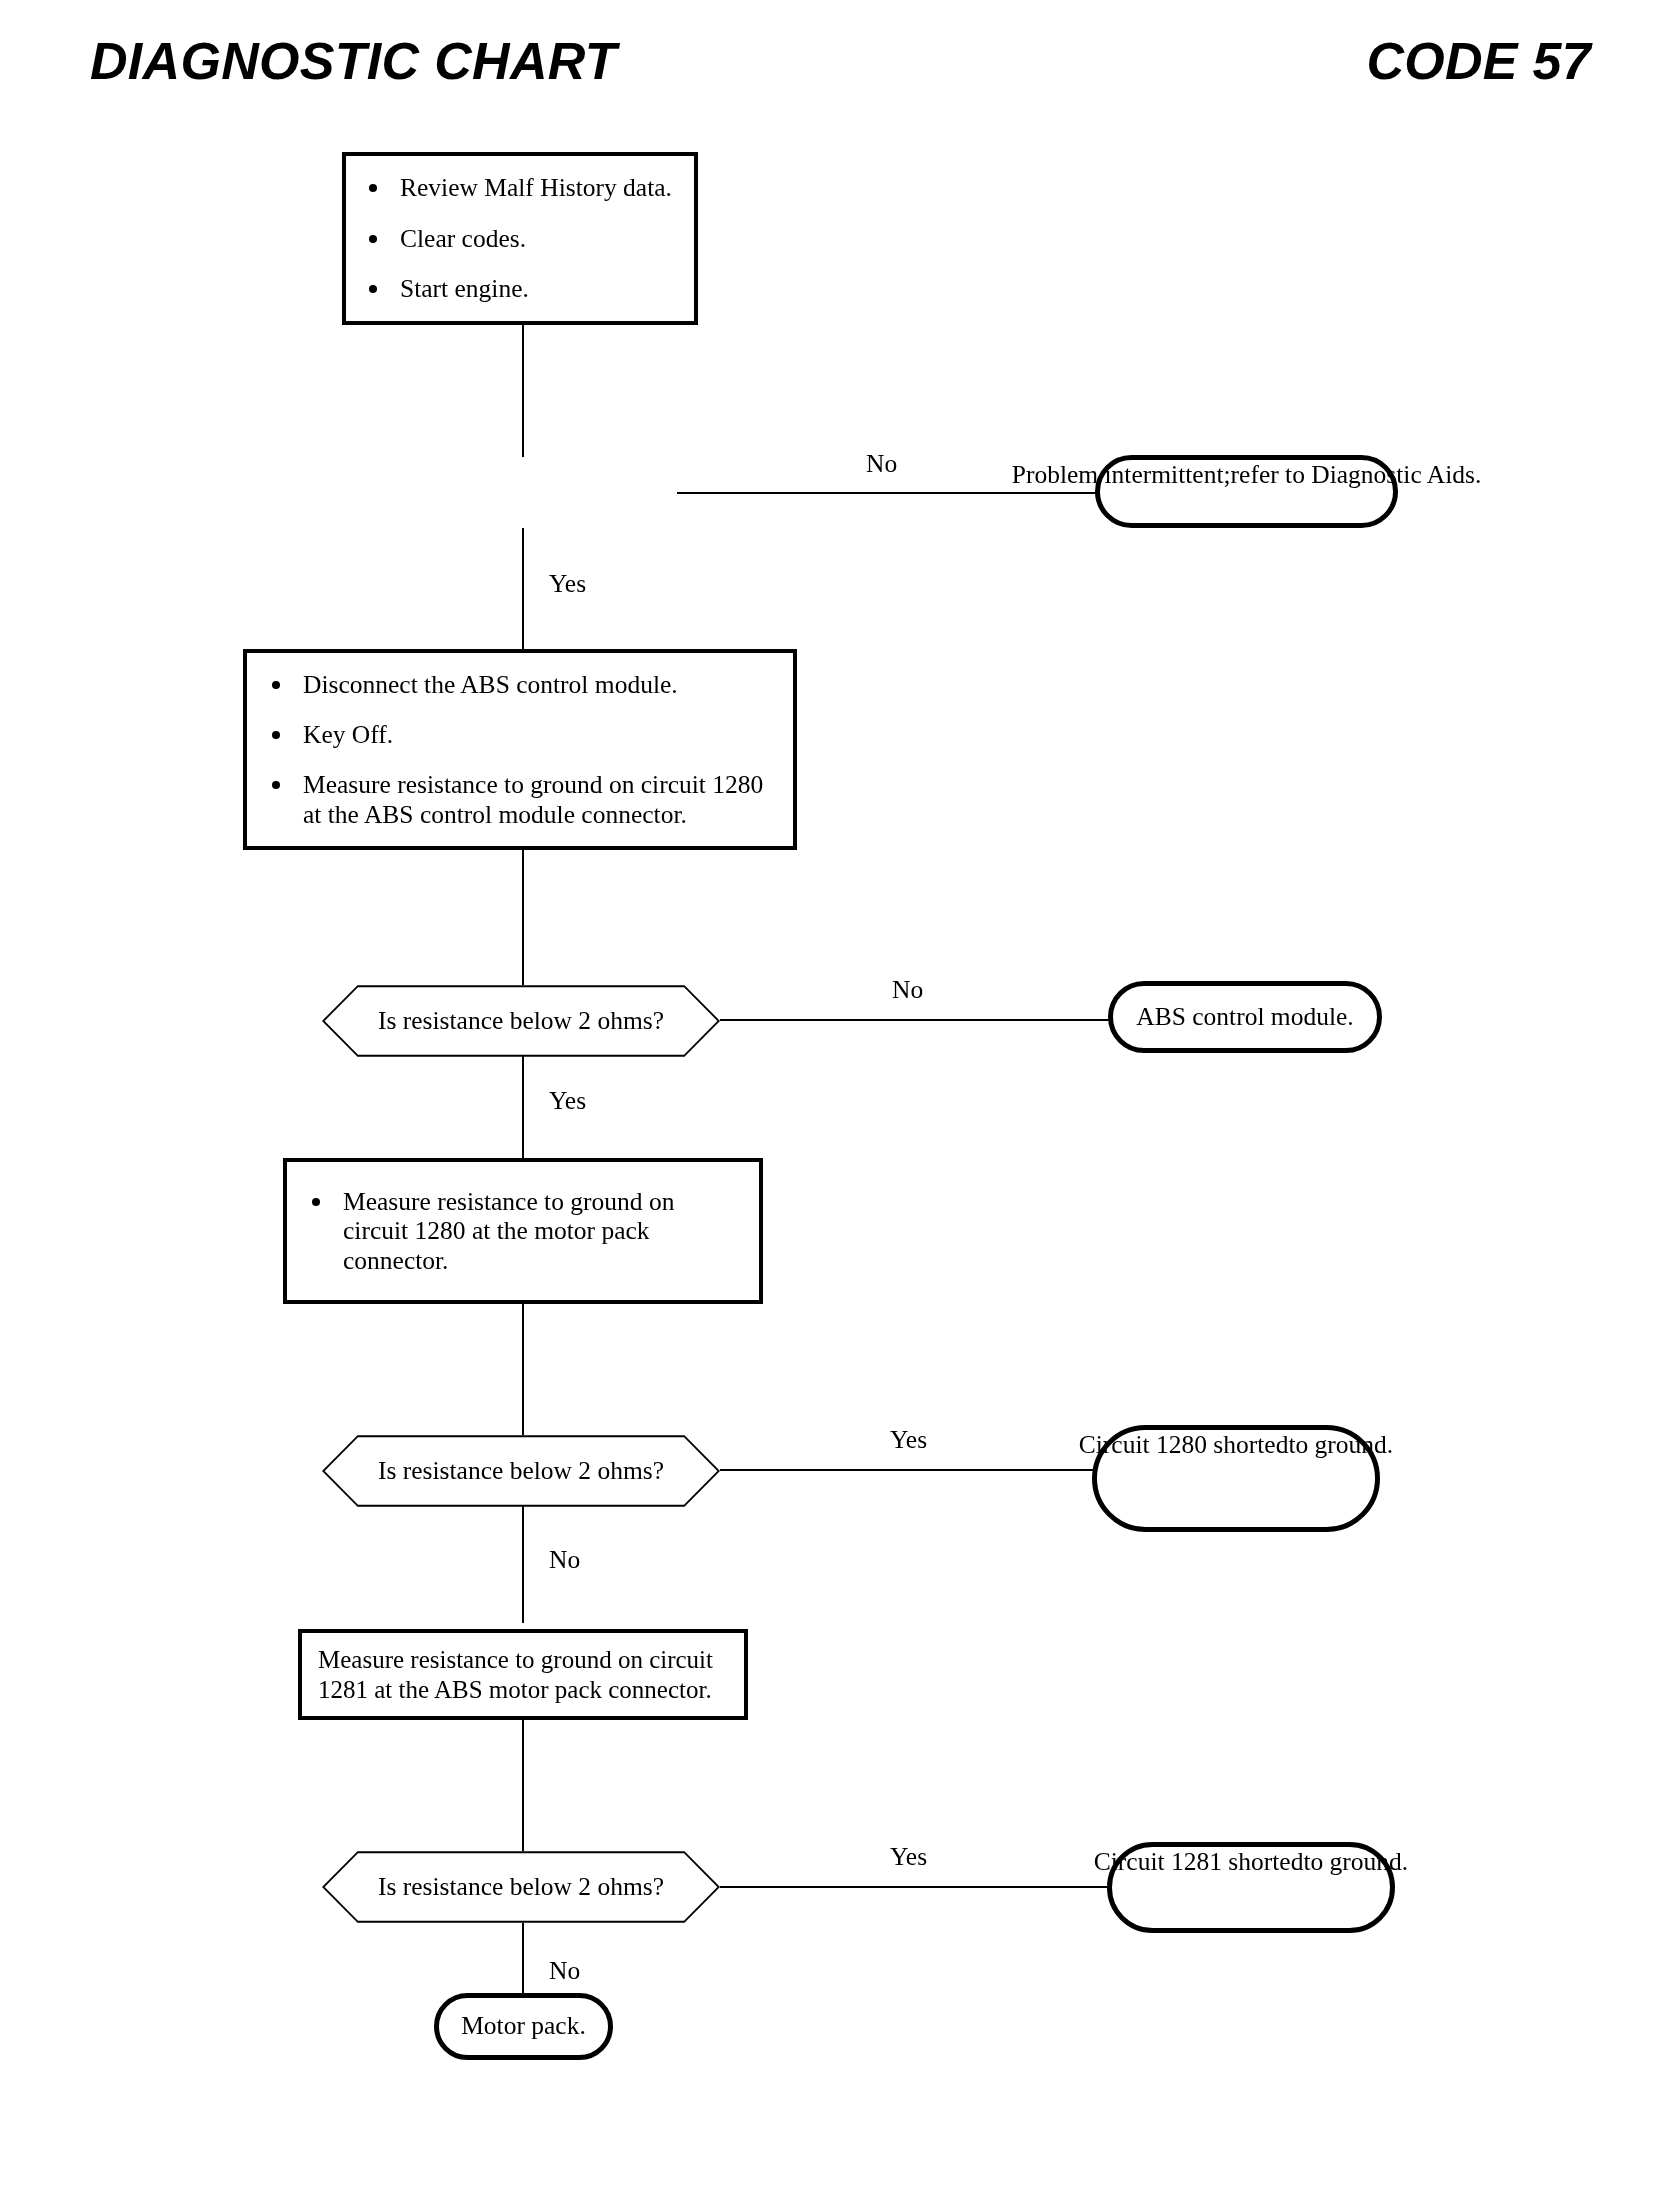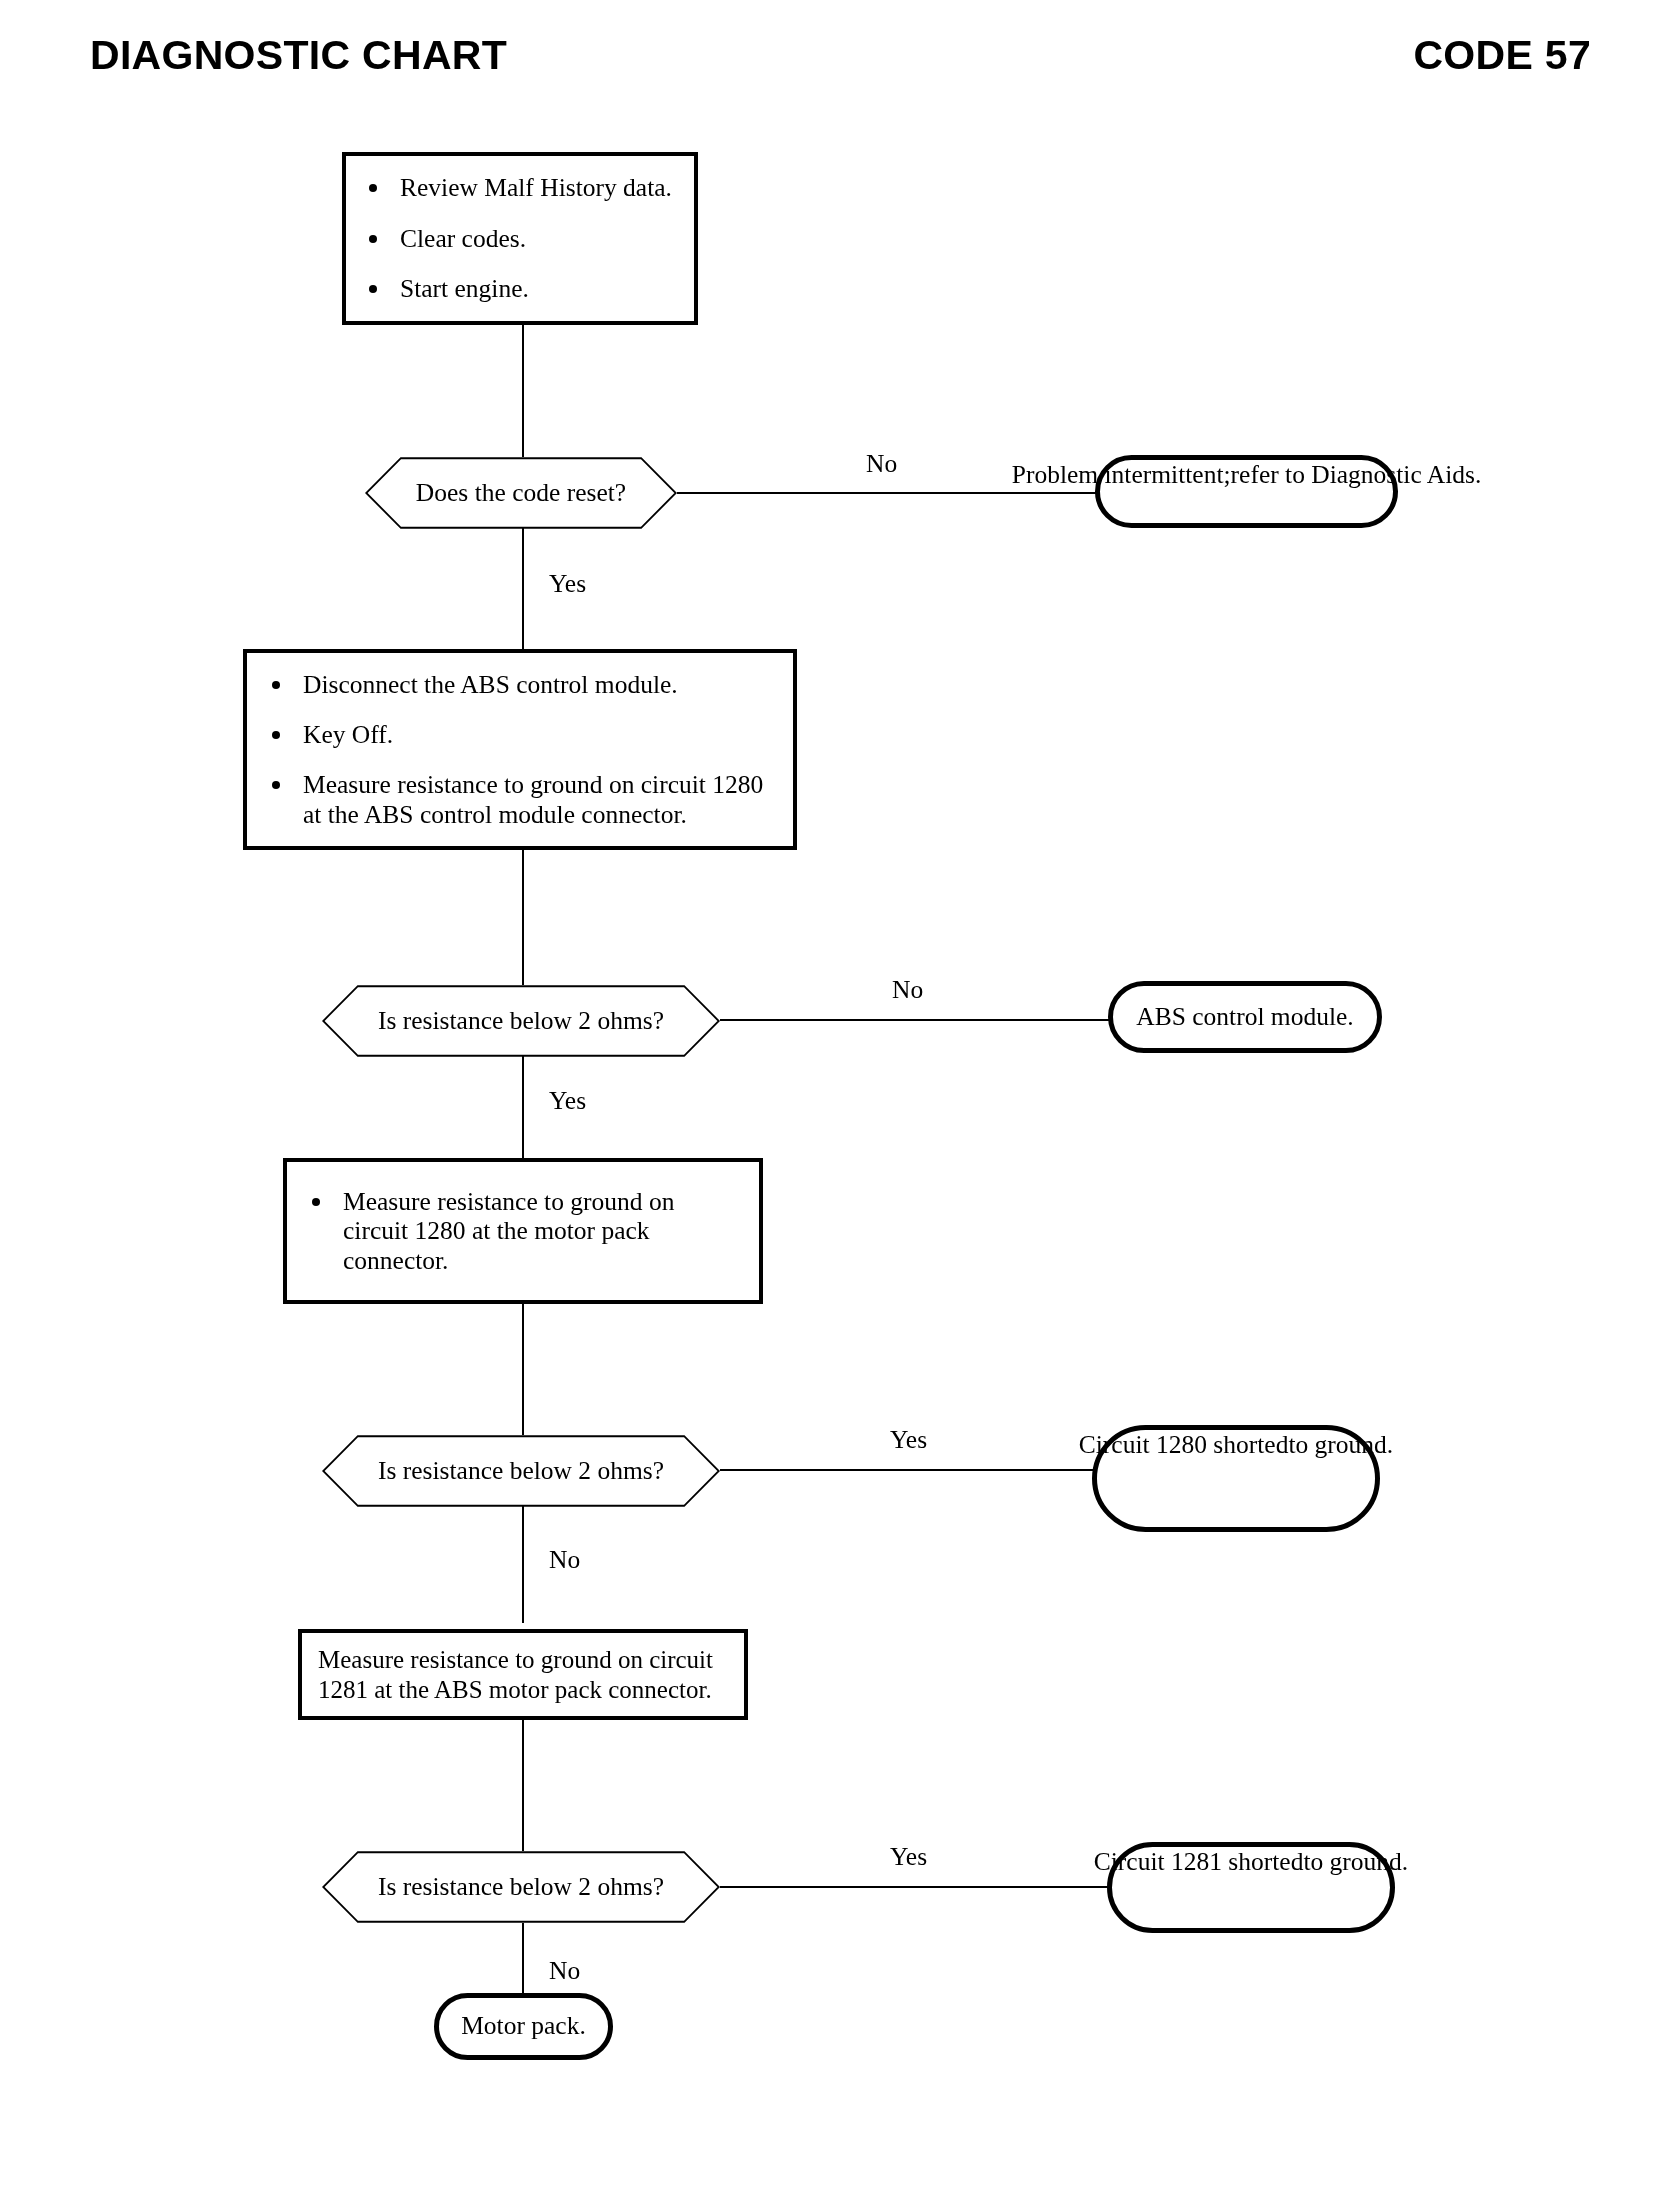--- a/index.html
+++ b/index.html
@@ -18,24 +18,25 @@
     height: 2205px;
     background: #ffffff;
     overflow: hidden;
   }
 
   
   .hdr {
     position: absolute;
     font-family: "Liberation Sans", "DejaVu Sans", sans-serif;
     font-weight: bold;
-    font-size: 41px;
+    font-size: 52px;
     letter-spacing: 0.3px;
     white-space: nowrap;
     line-height: 1;
+    font-style: italic;
   }
   #hdr-left  { left: 90px;  top: 35px; }
   #hdr-right { right: 85px; top: 35px; }
 
   
   .node {
     position: absolute;
     box-sizing: border-box;
     background: #ffffff;
   }
@@ -145,26 +146,20 @@
   <div class="node proc" style="left:342px; top:152px; width:356px; height:173px;padding-left:14px;">
     <ul class="bullets">
       <li>Review Malf History data.</li>
       <li>Clear codes.</li>
       <li>Start engine.</li>
     </ul>
   </div>
 
   <div class="vline" style="left:522px; top:325px; height:132px;"></div>
 
-  <div class="node decision" style="left:365px; top:457px; width:312px; height:72px;">
-    <svg viewBox="0 0 513 118" preserveAspectRatio="none">
-      <polygon points="59,2 454,2 511,59 454,116 59,116 2,59" fill="#ffffff" stroke="#000000" stroke-width="3"></polygon>
-    </svg>
-    <span class="dlabel">Does the code reset?</span>
-  </div>
 
   <div class="hline" style="left:677px; top:492px; width:430px;"></div>
   <div class="branch" style="left:866px; top:451px;">No</div>
 
   <div class="node terminal" style="left:1095px; top:455px; width:303px; height:73px;">
     <div class="tline">Problem intermittent;</div>
     <div class="tline">refer to Diagnostic Aids.</div>
   </div>
 
   <div class="vline" style="left:522px; top:528px; height:125px;"></div>

